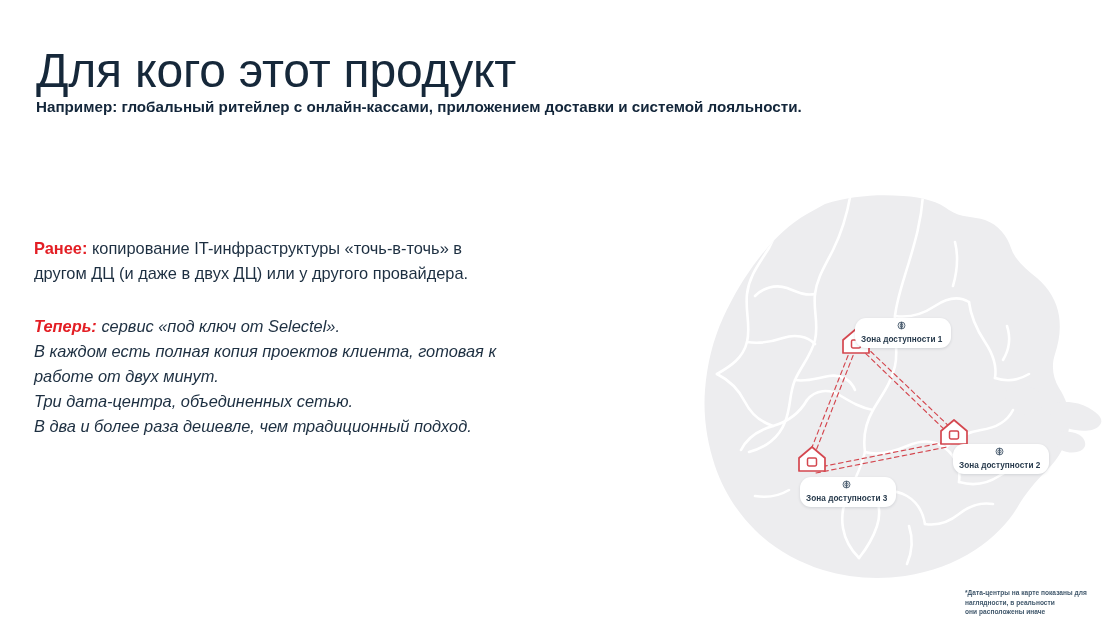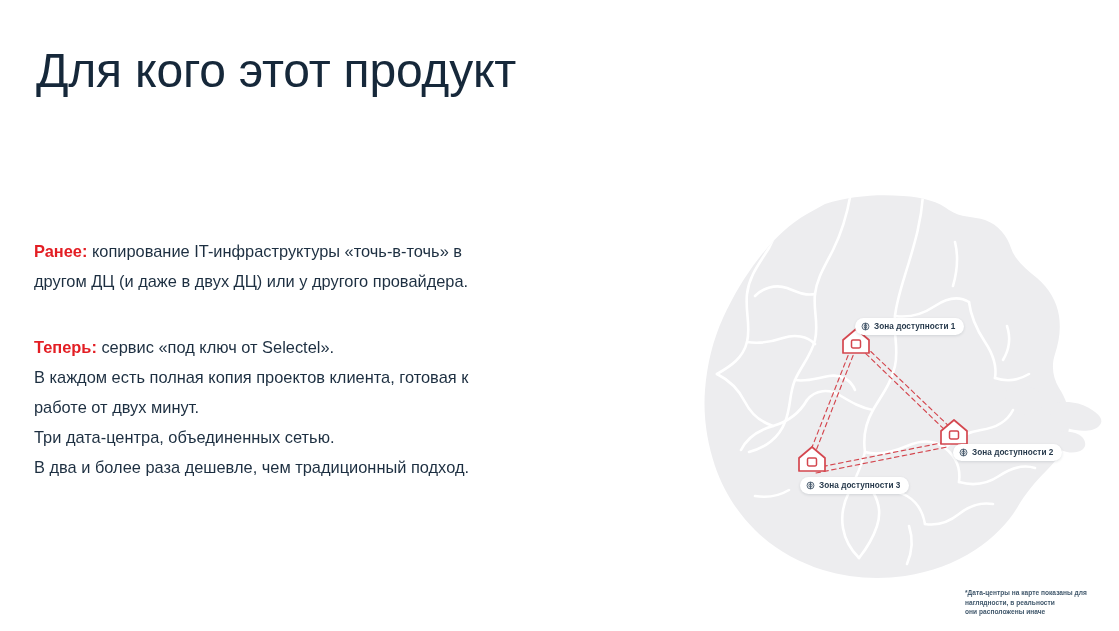--- a/index.html
+++ b/index.html
@@ -48,25 +48,26 @@
 
   
   .left-col {
     position: absolute;
     left: 34px;
     top: 236px;
     width: 480px;
   }
   .para {
     font-size: 16.4px;
-    line-height: 30px;
+    line-height: 25px;
     color: #1d2f41;
   }
   .para + .para {
-    margin-top: 36px;
+    margin-top: 28px;
+    font-style: italic;
   }
   .para .lead {
     color: #e31e24;
     font-weight: 700;
   }
 
   
   .map-wrap {
     position: absolute;
     left: 655px;
@@ -92,20 +93,21 @@
     background: #ffffff;
     border-radius: 11px;
     padding: 3px 9px 3px 6px;
     box-shadow: 0 1px 3px rgba(20,35,55,0.13);
     font-size: 8.2px;
     line-height: 11px;
     color: #273a4c;
     white-space: nowrap;
     font-weight: 600;
     letter-spacing: 0.05px;
+    flex-direction: column;
   }
   .pill .pill-ico {
     width: 9px;
     height: 9px;
     flex: 0 0 9px;
     display: block;
   }
   .pill-1 { left: 200px; top: 142px; }
   .pill-2 { left: 298px; top: 248px; margin-top: 20px; }
   .pill-3 { left: 145px; top: 301px; }
@@ -123,20 +125,21 @@
     letter-spacing: 0.02px;
   }
   .footnote div { white-space: nowrap; }
 </style>
 </head>
 <body>
 
 <h1 class="slide-title">Для кого этот продукт</h1>
 
 <div class="intro">
+  <div class="line-bold">Например: глобальный ритейлер с онлайн-кассами, приложением доставки и системой лояльности.</div>
 </div>
 
 <div class="left-col">
 
   <div class="para">
     <span class="lead">Ранее:</span><span> копирование IT-инфраструктуры «точь-в-точь» в другом ДЦ (и даже в двух ДЦ) или у другого провайдера.</span>
   </div>
 
   <div class="para">
     <span class="lead">Теперь:</span><span> сервис «под ключ от Selectel».</span>

